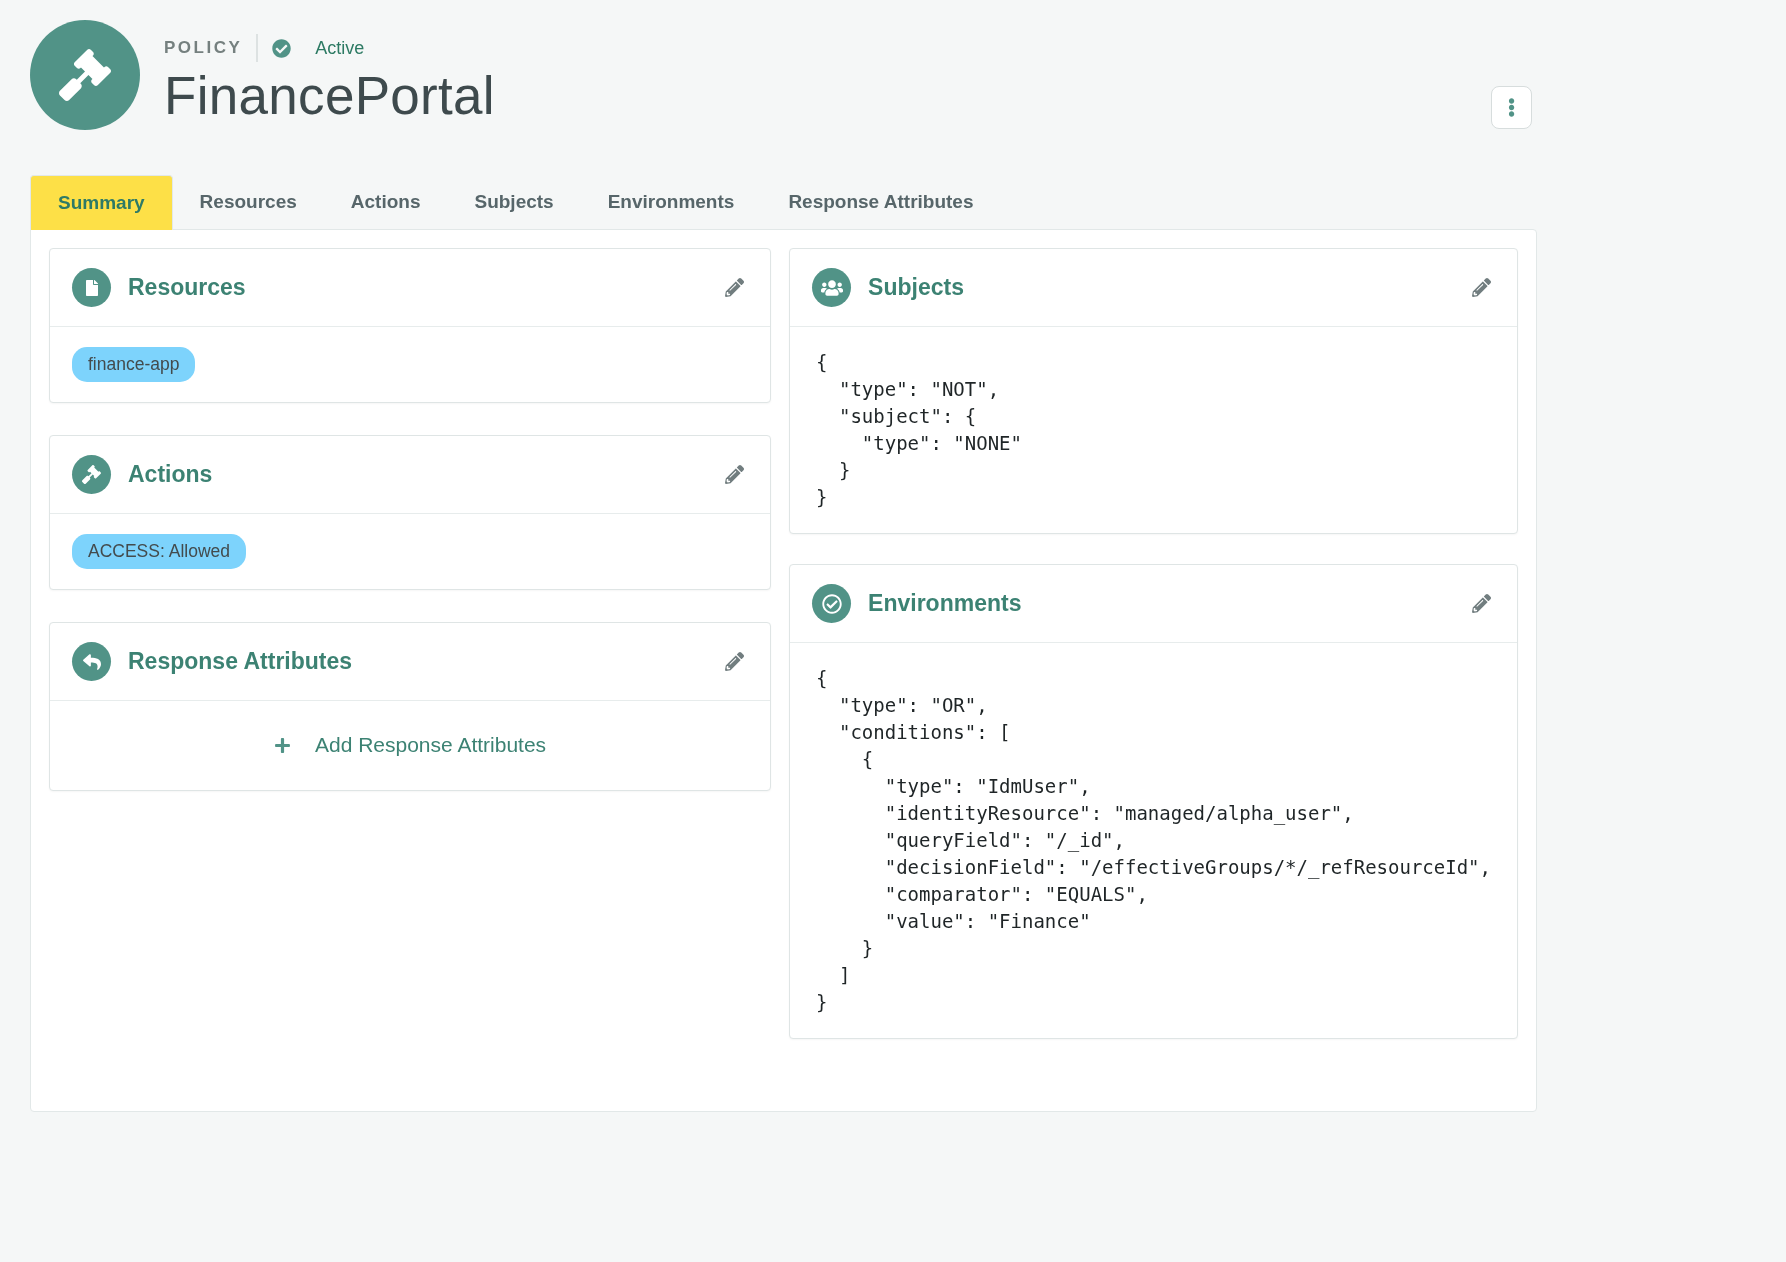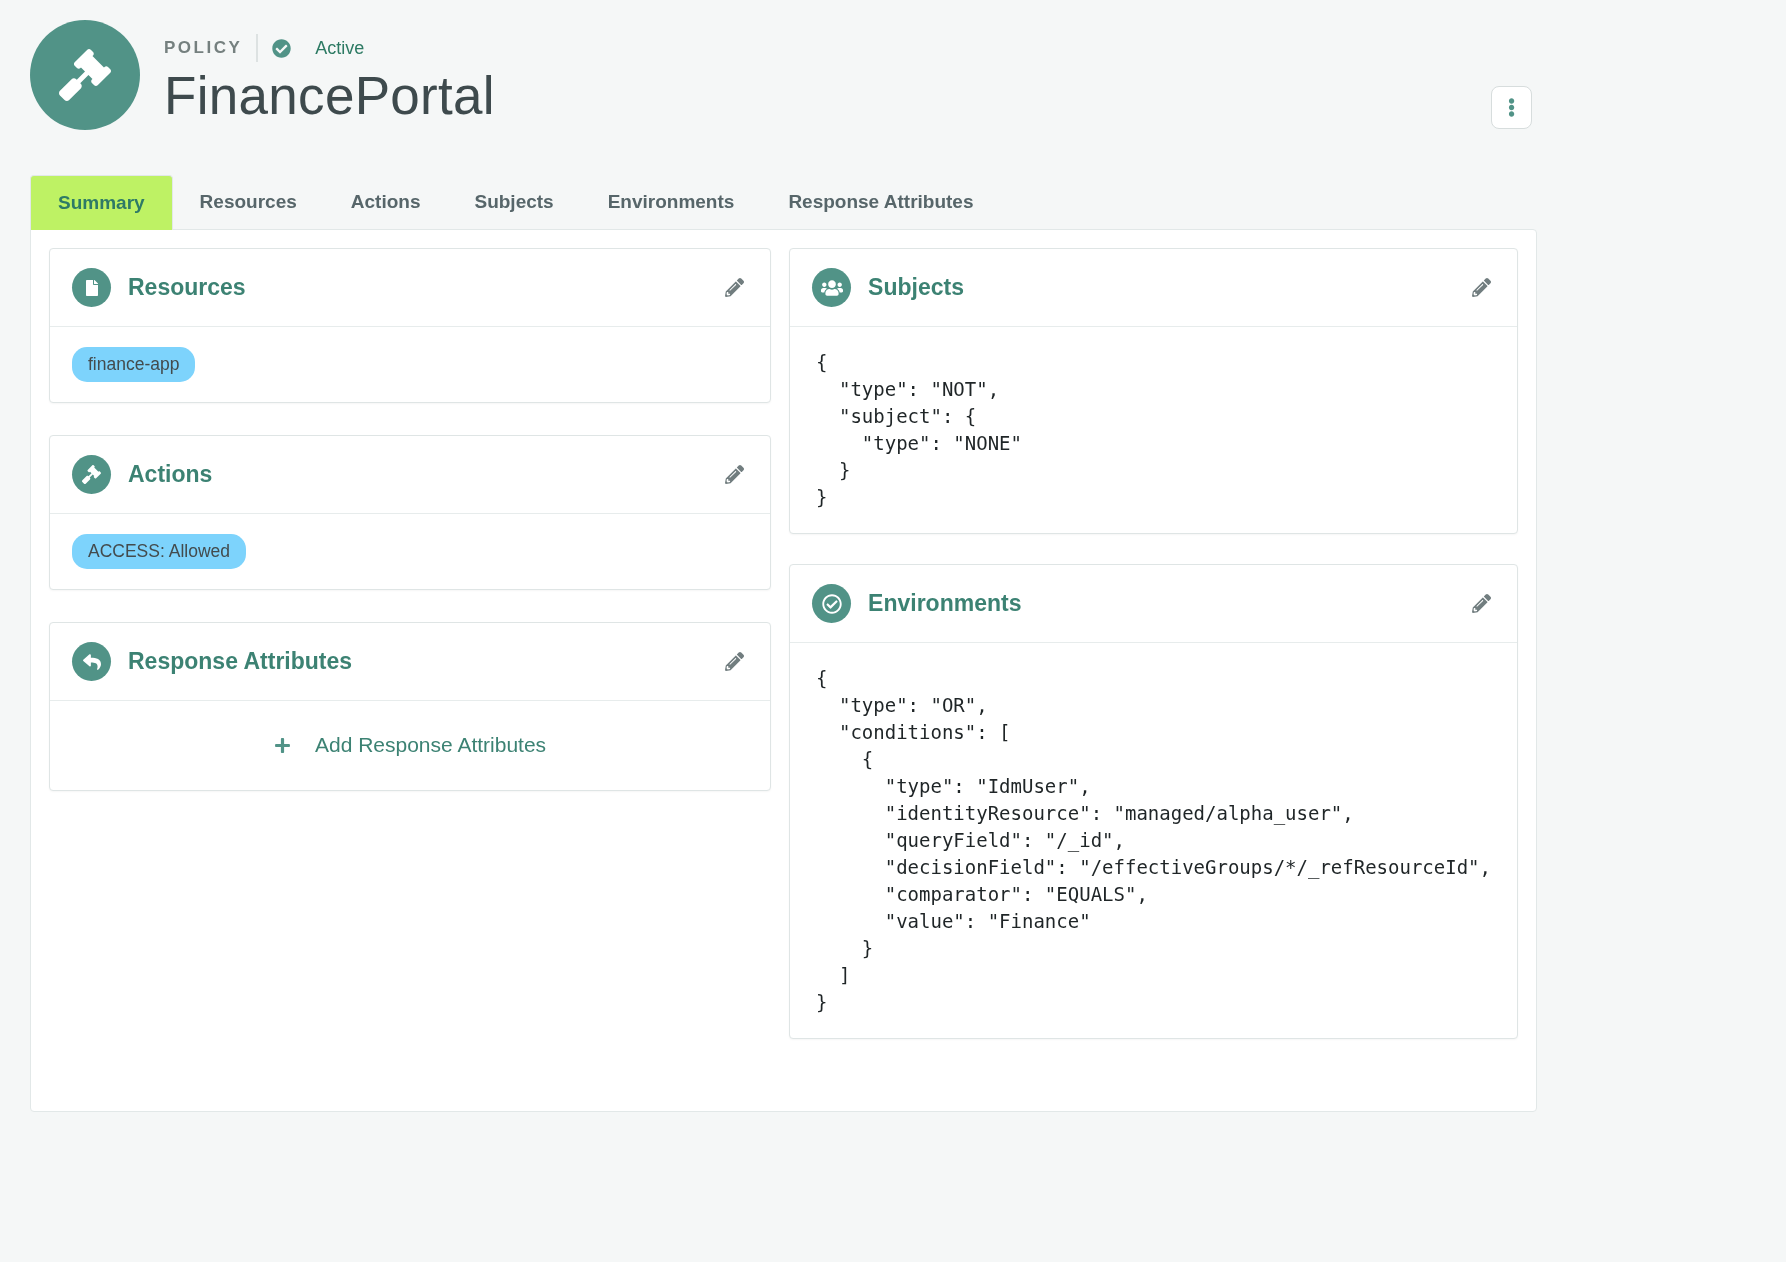--- a/index.html
+++ b/index.html
@@ -45,21 +45,21 @@
   .kebab svg { height:19px; fill:#519387; }
 
   
   .tabs { margin-top:45px; display:flex; height:54px; align-items:flex-start; position:relative; z-index:1; }
   .tab {
     height:54px; padding:0 27px; display:flex; align-items:center;
     font-size:19px; font-weight:700; color:#57666a; cursor:pointer;
     white-space:nowrap;
   }
   .tab.active {
-    height:55px; margin-bottom:-1px; background:#bef264;
+    height:55px; margin-bottom:-1px; background:#fde047;
     border:1px solid #e2e8e8; border-bottom:none;
     border-radius:4px 4px 0 0; color:#2e7a66;
     position:relative; z-index:2;
   }
 
   
   .panel {
     background:#ffffff; border:1px solid #e2e8e8;
     border-radius:0 4px 4px 4px;
     padding:18px 18px 72px 18px;

